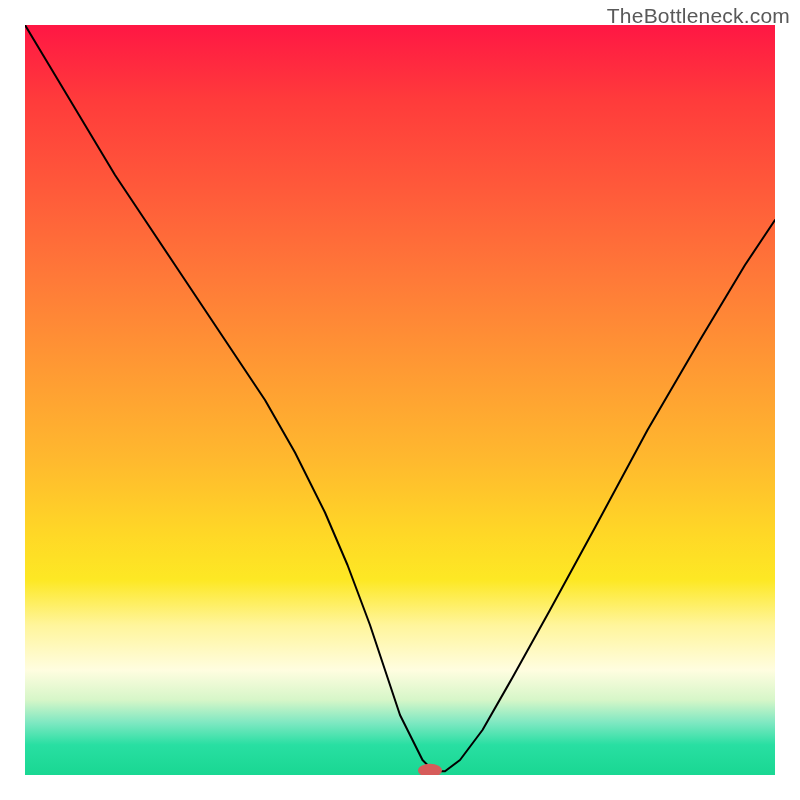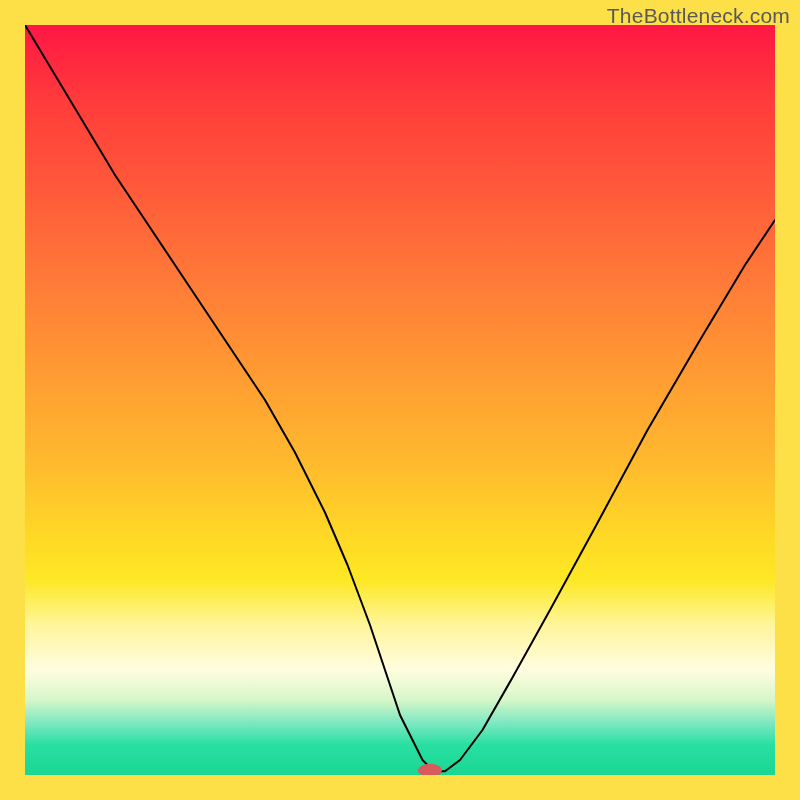--- a/index.html
+++ b/index.html
@@ -8,21 +8,21 @@
     width: 800px;
     height: 800px;
     overflow: hidden;
     background: #000;
     font-family: Arial, Helvetica, sans-serif;
   }
   .frame {
     position: relative;
     width: 800px;
     height: 800px;
-    background: #fde047;
+    background: #ffffff;
   }
   .plot-area {
     position: absolute;
     left: 25px;
     top: 25px;
     width: 750px;
     height: 750px;
     background: linear-gradient(
       to bottom,
       #ff1744 0%,

